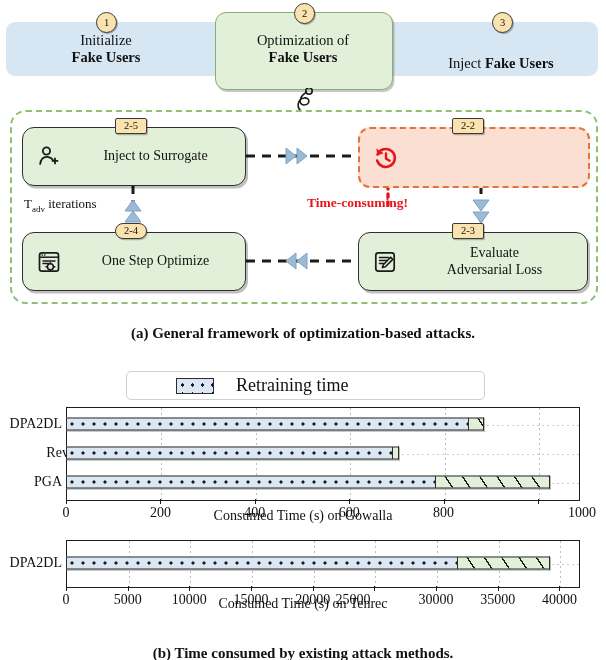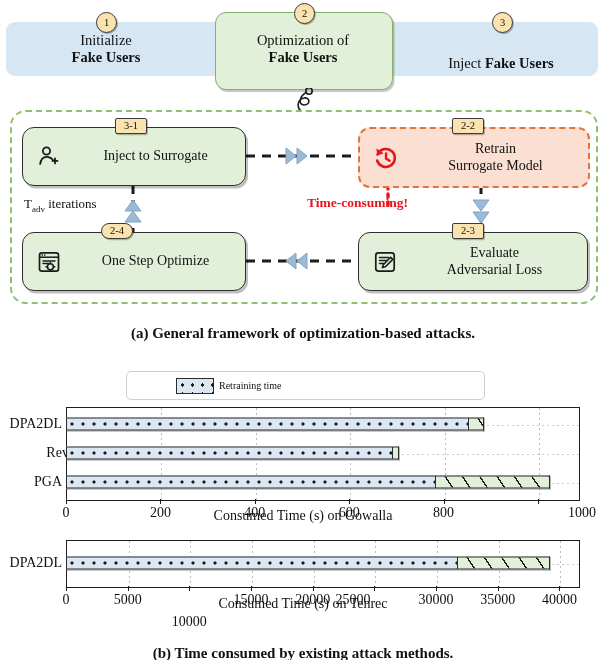--- a/index.html
+++ b/index.html
@@ -46,21 +46,21 @@
   #node-23{left:358px;top:232px;width:228px;height:57px;}
 
   .node-icon{width:34px;flex:0 0 34px;display:flex;align-items:center;
       justify-content:center;margin-left:9px;}
 
   .tag{position:absolute;background:#fbe3b0;border:1.2px solid #3a3a3a;
       font-size:10.5px;padding:1px 8px 2px;border-radius:2px;
       box-shadow:1px 1.2px 0 rgba(0,0,0,.25);z-index:5;}
   #tag-21{left:115px;top:118px;}
   #tag-22{left:452px;top:118px;}
-  #tag-24{left:101px;top:223px;border-radius:8px;}
+  #tag-24{left:115px;top:223px;border-radius:8px;}
   #tag-23{left:452px;top:223px;}
 
   #tadv-label{position:absolute;left:24px;top:196px;font-size:13px;}
   #tadv-label sub{font-size:9px;}
   #time-consuming{position:absolute;left:307px;top:195px;font-size:13.5px;
       font-weight:bold;color:#e8141c;}
 
   svg.edge{position:absolute;overflow:visible;}
 
   
@@ -73,21 +73,21 @@
       display:flex;align-items:center;}
   .legend-entry{display:flex;align-items:center;}
   #legend .legend-entry:first-child{margin-left:14px;}
   #legend .legend-entry:last-child{margin-left:49px;}
   .swatch{width:36px;height:14px;border:1.3px solid #2b2b2b;}
   .sw-dot{background:#dbe7f2;
      background-image:radial-gradient(circle at 3.5px 4px,#1b1b1b 1.5px,transparent 1.6px);
      background-size:10px 9px;background-position:2px 2px;}
   .sw-hatch{background:#e2efd9;
      background-image:repeating-linear-gradient(56deg,transparent 0 6px,#1b1b1b 6px 7.3px);}
-  .legend-text{font-size:10px;margin-left:5px;}
+  .legend-text{font-size:18px;margin-left:22px;}
 
   
   .chart{position:absolute;}
   .plot{position:absolute;border:1.1px solid #1d1d1d;background:#fff;}
   .ylab{position:absolute;font-size:14px;text-align:right;right:0;
       transform:translateY(-50%);white-space:nowrap;}
   .bar{position:absolute;height:13px;transform:translateY(-50%);display:flex;
       filter:drop-shadow(1px 1.5px 0 rgba(0,0,0,.28));}
   .seg{height:100%;border:1.2px solid #2b2b2b;box-sizing:border-box;}
   .seg.retrain{background:#dbe7f2;
@@ -161,33 +161,29 @@
 <div class="node green" id="node-21">
   <span class="node-icon">
     <svg width="24" height="24" viewBox="0 0 24 24">
       <circle cx="9.5" cy="6" r="3.6" fill="none" stroke="#1b1b1b" stroke-width="1.8"></circle>
       <path d="M3.2,19 C3.8,13.8 7,11.6 10.5,11.8 C13,12 15,13.3 16.2,15.4" fill="none" stroke="#1b1b1b" stroke-width="1.8" stroke-linecap="round"></path>
       <path d="M18,13.4 v5 M15.5,15.9 h5" stroke="#1b1b1b" stroke-width="1.8" stroke-linecap="round"></path>
     </svg>
   </span>
   <span class="node-text">Inject to Surrogate</span>
 </div>
-<div class="tag" id="tag-21">3-1</div>
+<div class="tag" id="tag-21">2-5</div>
 
 <div class="node red" id="node-22">
   <span class="node-icon">
     <svg width="26" height="26" viewBox="0 0 26 26">
       <path d="M4.5,9.5 A9,9 0 1 1 4.2,15.6" fill="none" stroke="#e8141c" stroke-width="2.6" stroke-linecap="round"></path>
       <path d="M3.4,3.6 L4.3,10.4 L10.7,8.2 Z" fill="#e8141c"></path>
       <path d="M13,8.4 v5.1 l3.6,2.2" fill="none" stroke="#e8141c" stroke-width="2.4" stroke-linecap="round"></path>
     </svg>
-  </span>
-  <span class="node-text">
-    <span>Retrain</span><br>
-    <span>Surrogate Model</span>
   </span>
 </div>
 <div class="tag" id="tag-22">2-2</div>
 
 <div class="node green" id="node-24">
   <span class="node-icon">
     <svg width="24" height="24" viewBox="0 0 24 24">
       <rect x="2.5" y="2.8" width="19" height="18.4" rx="2.4" fill="none" stroke="#1b1b1b" stroke-width="1.7"></rect>
       <path d="M2.5,7.2 h19" stroke="#1b1b1b" stroke-width="1.5"></path>
       <circle cx="5.2" cy="5" r="0.85" fill="#1b1b1b"></circle>
@@ -281,21 +277,21 @@
       <div class="gridv" style="left: 431.807px;"></div>
       <div class="gridv" style="left: 493.494px;"></div>
       <div class="gridh" style="top: 23px;"></div>
     </div>
   <div class="xaxis-title" style="left:0;top:58px">Consumed Time (s) on Tenrec</div>
 <div class="tickmark" style="left: 66px; top: 48px;"></div>
     <div class="xtick" style="left: 66px; top: 54px;">0</div>
     <div class="tickmark" style="left: 127.687px; top: 48px;"></div>
     <div class="xtick" style="left: 127.687px; top: 54px;">5000</div>
     <div class="tickmark" style="left: 189.373px; top: 48px;"></div>
-    <div class="xtick" style="left: 189.373px; top: 54px; margin-top: 22px;">10000</div>
+    <div class="xtick" style="left: 189.373px; top: 54px;">10000</div>
     <div class="tickmark" style="left: 251.06px; top: 48px;"></div>
     <div class="xtick" style="left: 251.06px; top: 54px;">15000</div>
     <div class="tickmark" style="left: 312.747px; top: 48px;"></div>
     <div class="xtick" style="left: 312.747px; top: 54px;">20000</div>
     <div class="tickmark" style="left: 374.434px; top: 48px;"></div>
     <div class="xtick" style="left: 353px; top: 54px;">25000</div>
     <div class="tickmark" style="left: 436.12px; top: 48px;"></div>
     <div class="xtick" style="left: 436.12px; top: 54px;">30000</div>
     <div class="tickmark" style="left: 497.807px; top: 48px;"></div>
     <div class="xtick" style="left: 497.807px; top: 54px;">35000</div>

